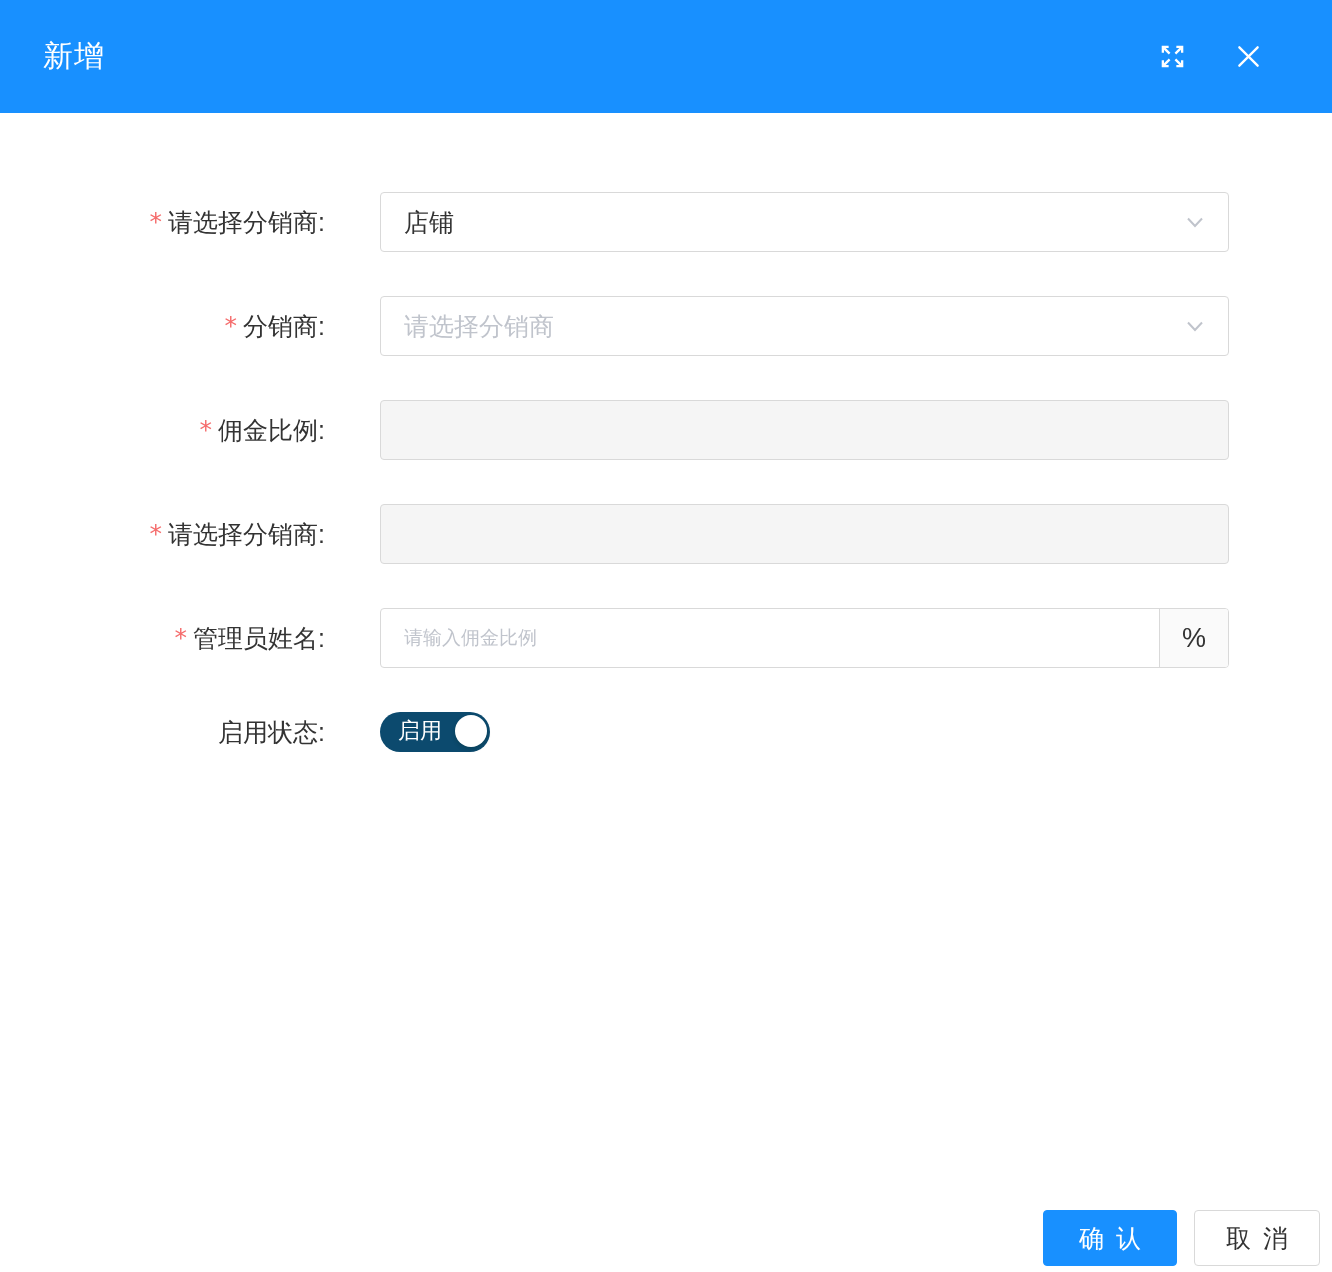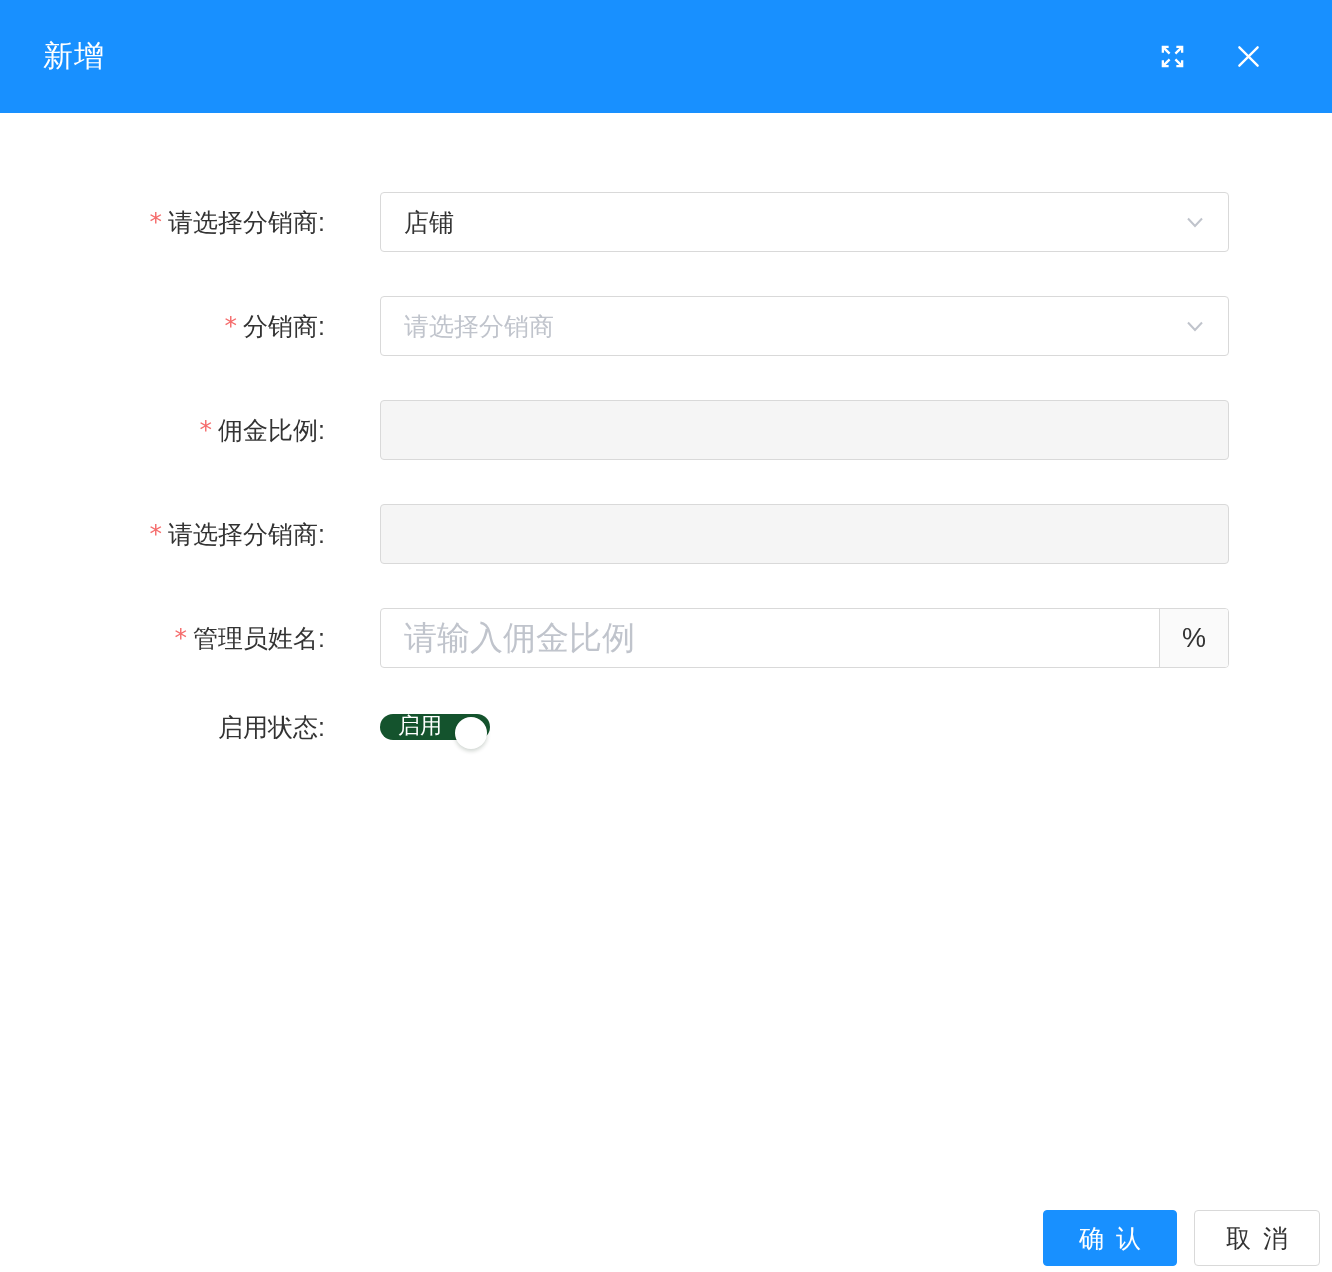--- a/index.html
+++ b/index.html
@@ -27,28 +27,28 @@
   .select-box { height:60px; border:1px solid #d9d9d9; border-radius:4px; background:#fff;
     display:flex; align-items:center; justify-content:space-between; padding:0 18px 0 23px; cursor:pointer; }
   .select-text { font-size:25px; color:#333; }
   .select-text.placeholder { color:#c0c4cc; }
   .chevron { flex:0 0 auto; display:flex; }
 
   .input-disabled { height:60px; border:1px solid #d9d9d9; border-radius:4px; background:#f5f5f5; cursor:not-allowed; }
 
   .input-group { height:60px; border:1px solid #d9d9d9; border-radius:4px; background:#fff;
     display:flex; overflow:hidden; }
-  .text-input { flex:1 1 auto; border:none; outline:none; padding:0 23px; font-size:33px; color:#333;
+  .text-input { flex:1 1 auto; border:none; outline:none; padding:0 23px; font-size:19px; color:#333;
     background:transparent; font-family:inherit; min-width:0; }
   .text-input::placeholder { color:#c0c4cc; opacity:1; }
   .input-addon { flex:0 0 69px; border-left:1px solid #d9d9d9; background:#fafafa;
     display:flex; align-items:center; justify-content:center; font-size:27px; color:#333; }
 
   .switch-row { margin-bottom:0; }
-  .switch { position:relative; width:110px; height:26px; border-radius:100px; background:#14532d;
+  .switch { position:relative; width:110px; height:40px; border-radius:100px; background:#0c4a6e;
     display:flex; align-items:center; padding-left:18px; cursor:pointer;text-align:center; }
   .switch-label { color:#fff; font-size:22px; line-height:1; padding-bottom:2px; }
   .switch-handle { position:absolute; top:3px; right:3px; width:32px; height:32px; border-radius:50%;
     background:#fff; box-shadow:0 2px 4px rgba(0,35,11,.2); }
 
   
   .modal-footer { flex:0 0 auto; display:flex; justify-content:flex-end; align-items:flex-end;
     padding:0 12px 6px 0; gap:17px; }
   .btn { height:56px; border-radius:4px; font-size:25px; display:flex; align-items:center; justify-content:center;
     cursor:pointer; letter-spacing:12px; padding-left:12px; font-family:inherit; }

